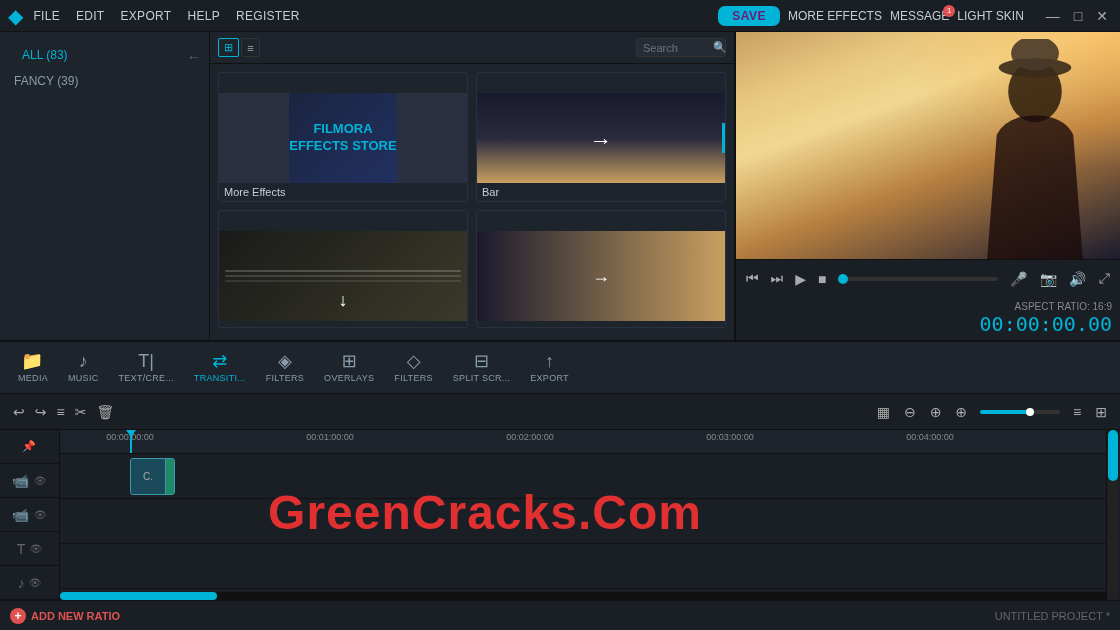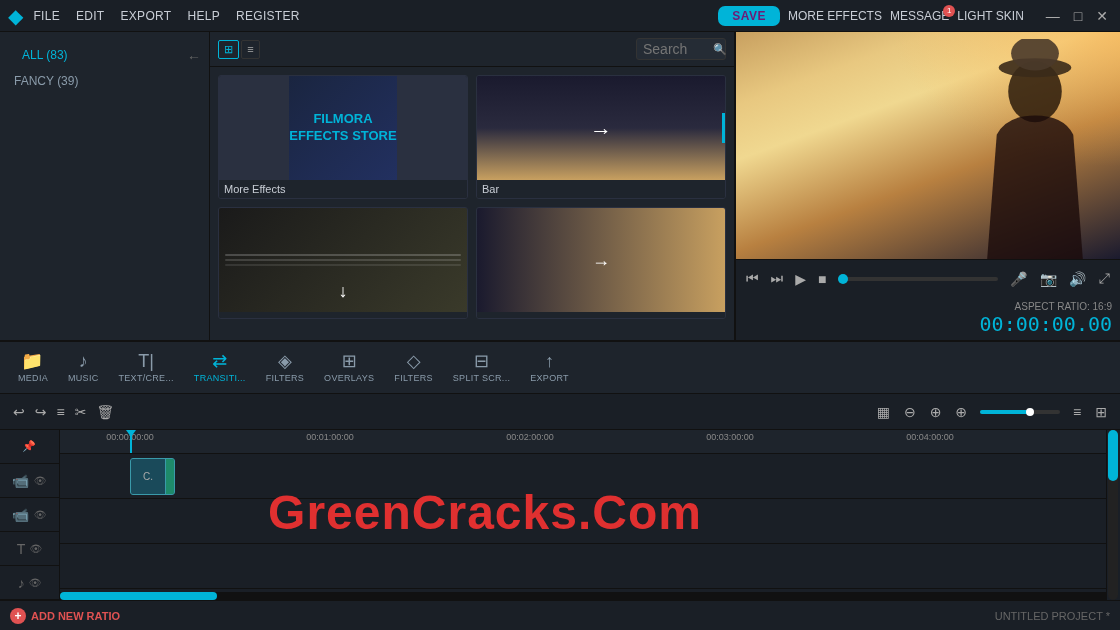--- a/index.html
+++ b/index.html
@@ -145,21 +145,21 @@
       background: #252c35;
       border: 1px solid #333;
       border-radius: 3px;
       padding: 2px 6px;
       width: 90px;
     }
     #search-input {
       background: none;
       border: none;
       color: #c8cdd5;
-      font-size: 14px;
+      font-size: 11px;
       outline: none;
       width: 70px;
     }
     .search-icon-svg { color: #888; font-size: 11px; }
 
     #effects-grid {
       display: grid;
       grid-template-columns: 1fr 1fr;
       gap: 8px;
       padding: 8px;
@@ -167,27 +167,28 @@
     }
     .effect-thumb {
       position: relative;
       cursor: pointer;
       border-radius: 3px;
       overflow: hidden;
       border: 1px solid #2a3040;
     }
     .thumb-img {
       width: 100%;
-      height: 104px;
+      height: 90px;
       background: #2a3040;
       display: flex;
       align-items: center;
       justify-content: center;
       position: relative;
       overflow: hidden;
+      margin-top: 20px;
     }
     .thumb-label {
       font-size: 11px;
       color: #c8cdd5;
       padding: 3px 5px;
       background: #1e242c;
     }
 
     
     .filmora-store {

